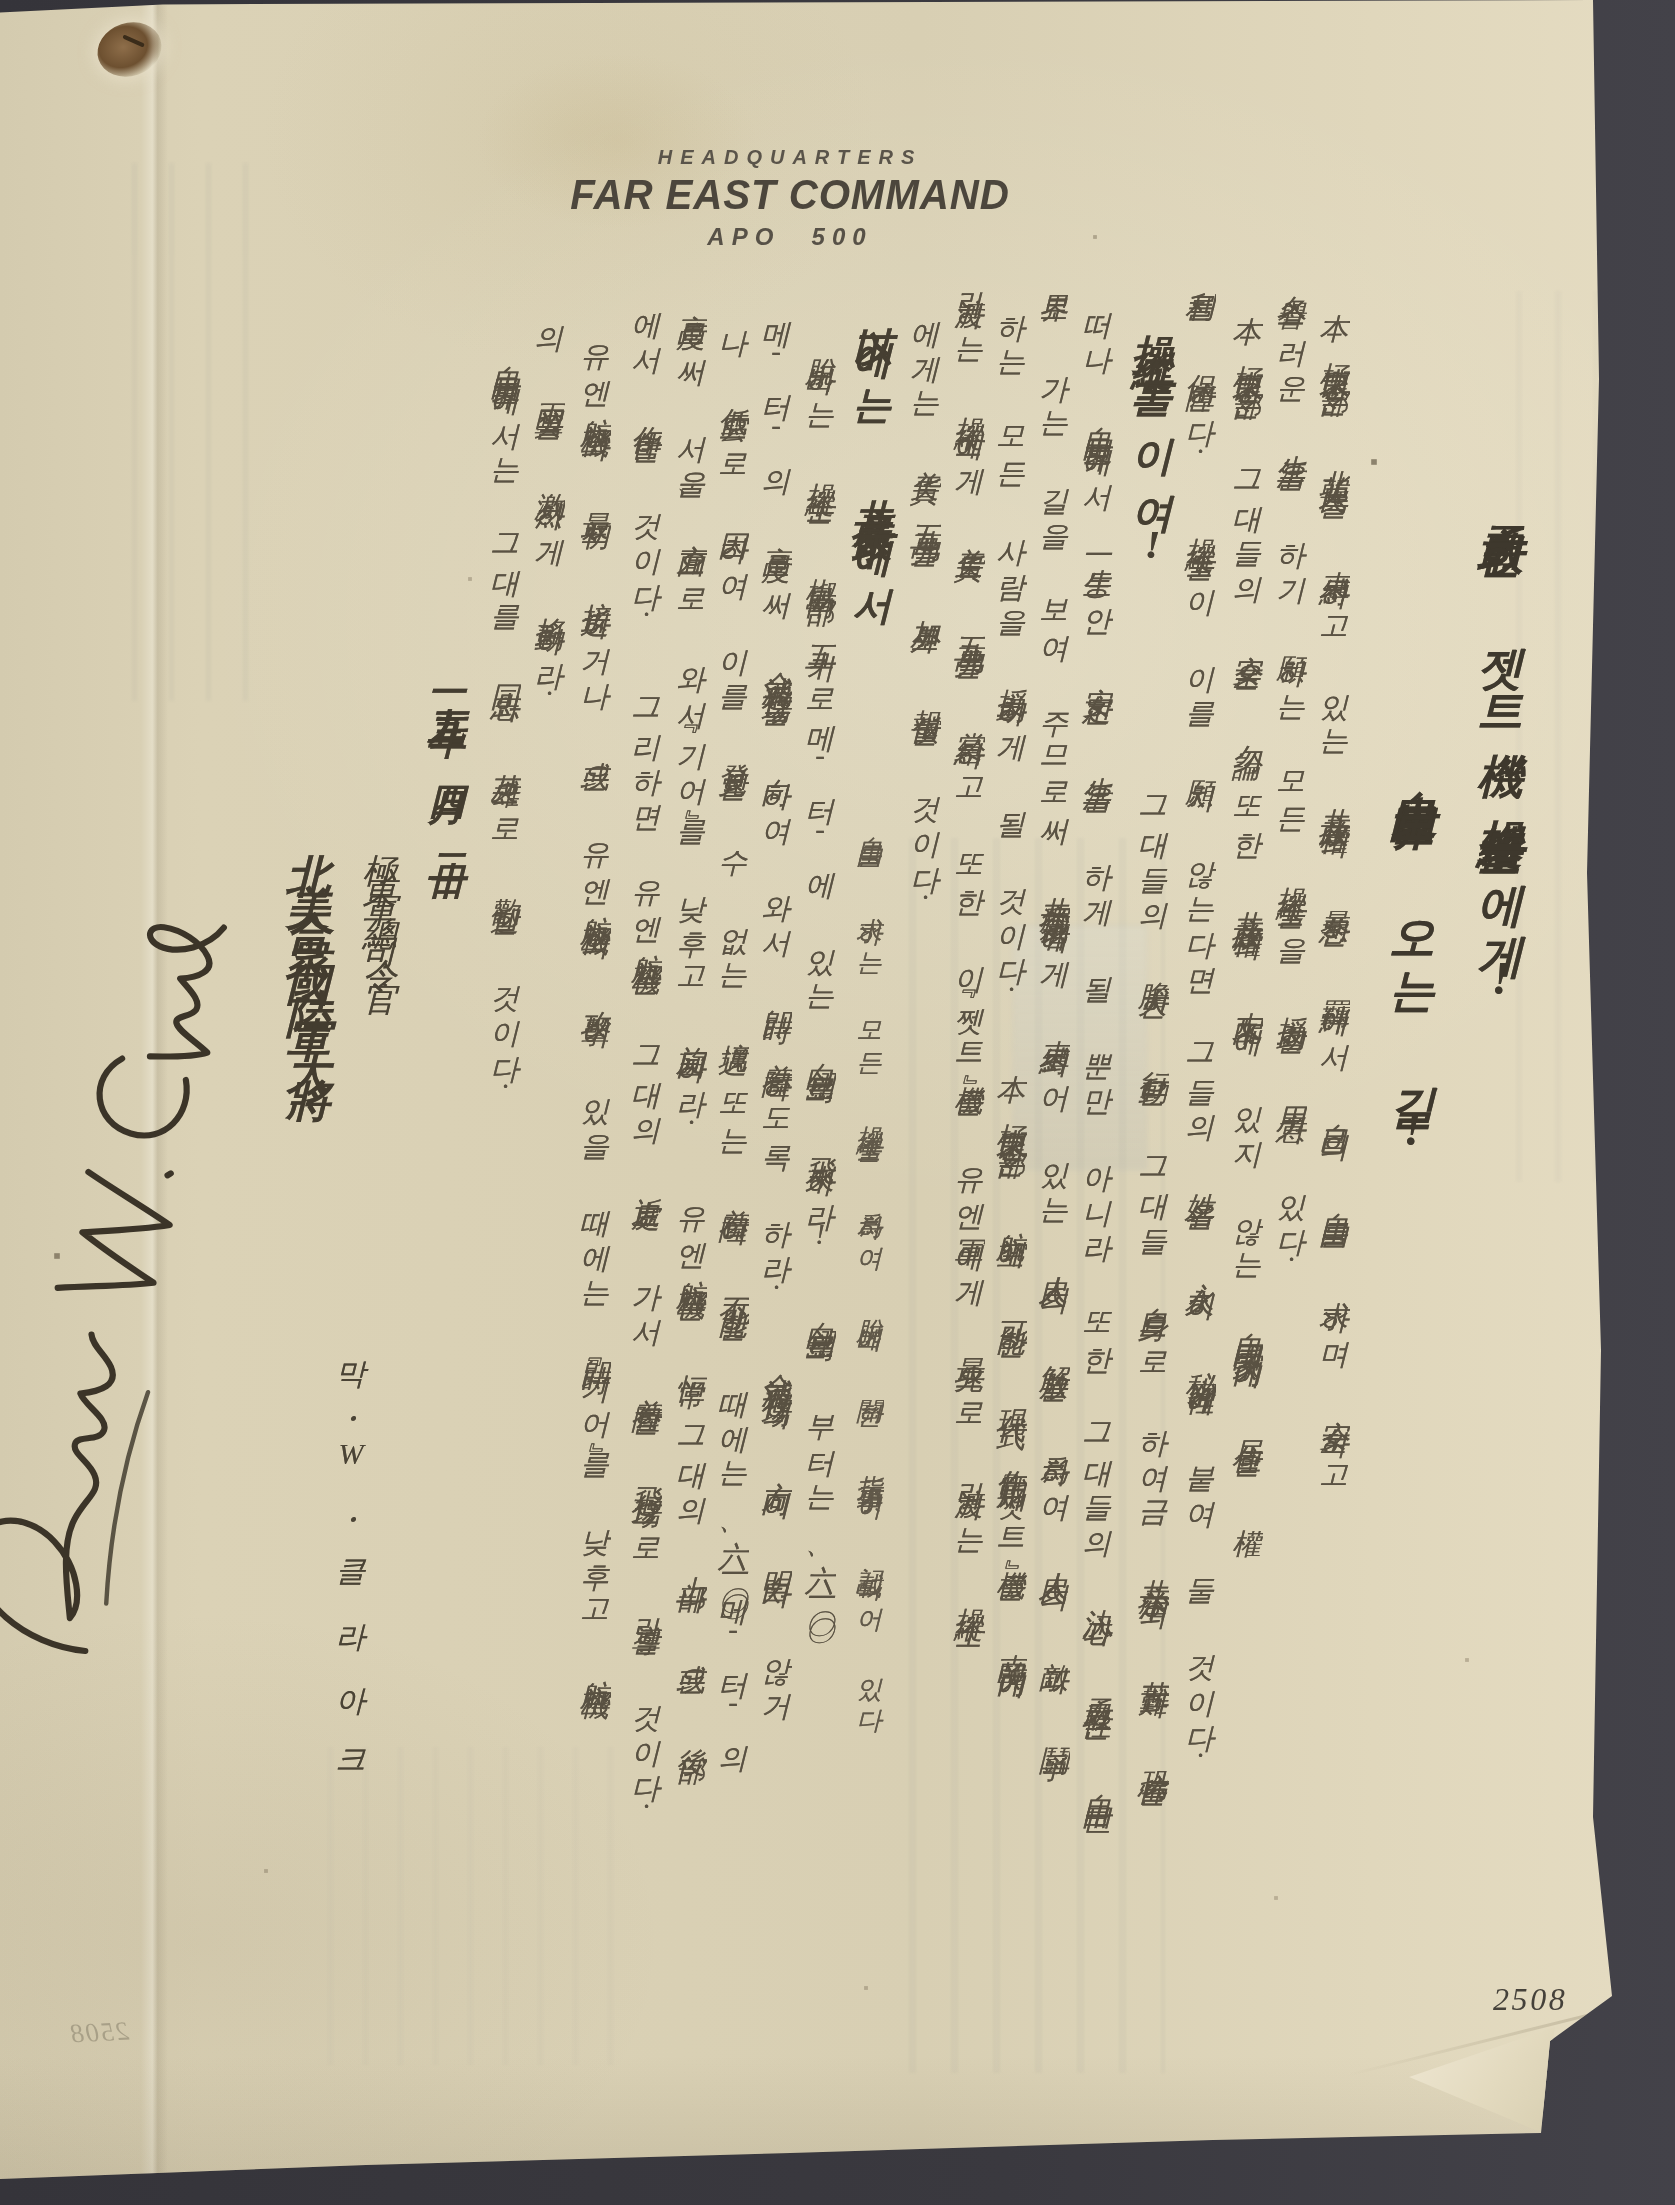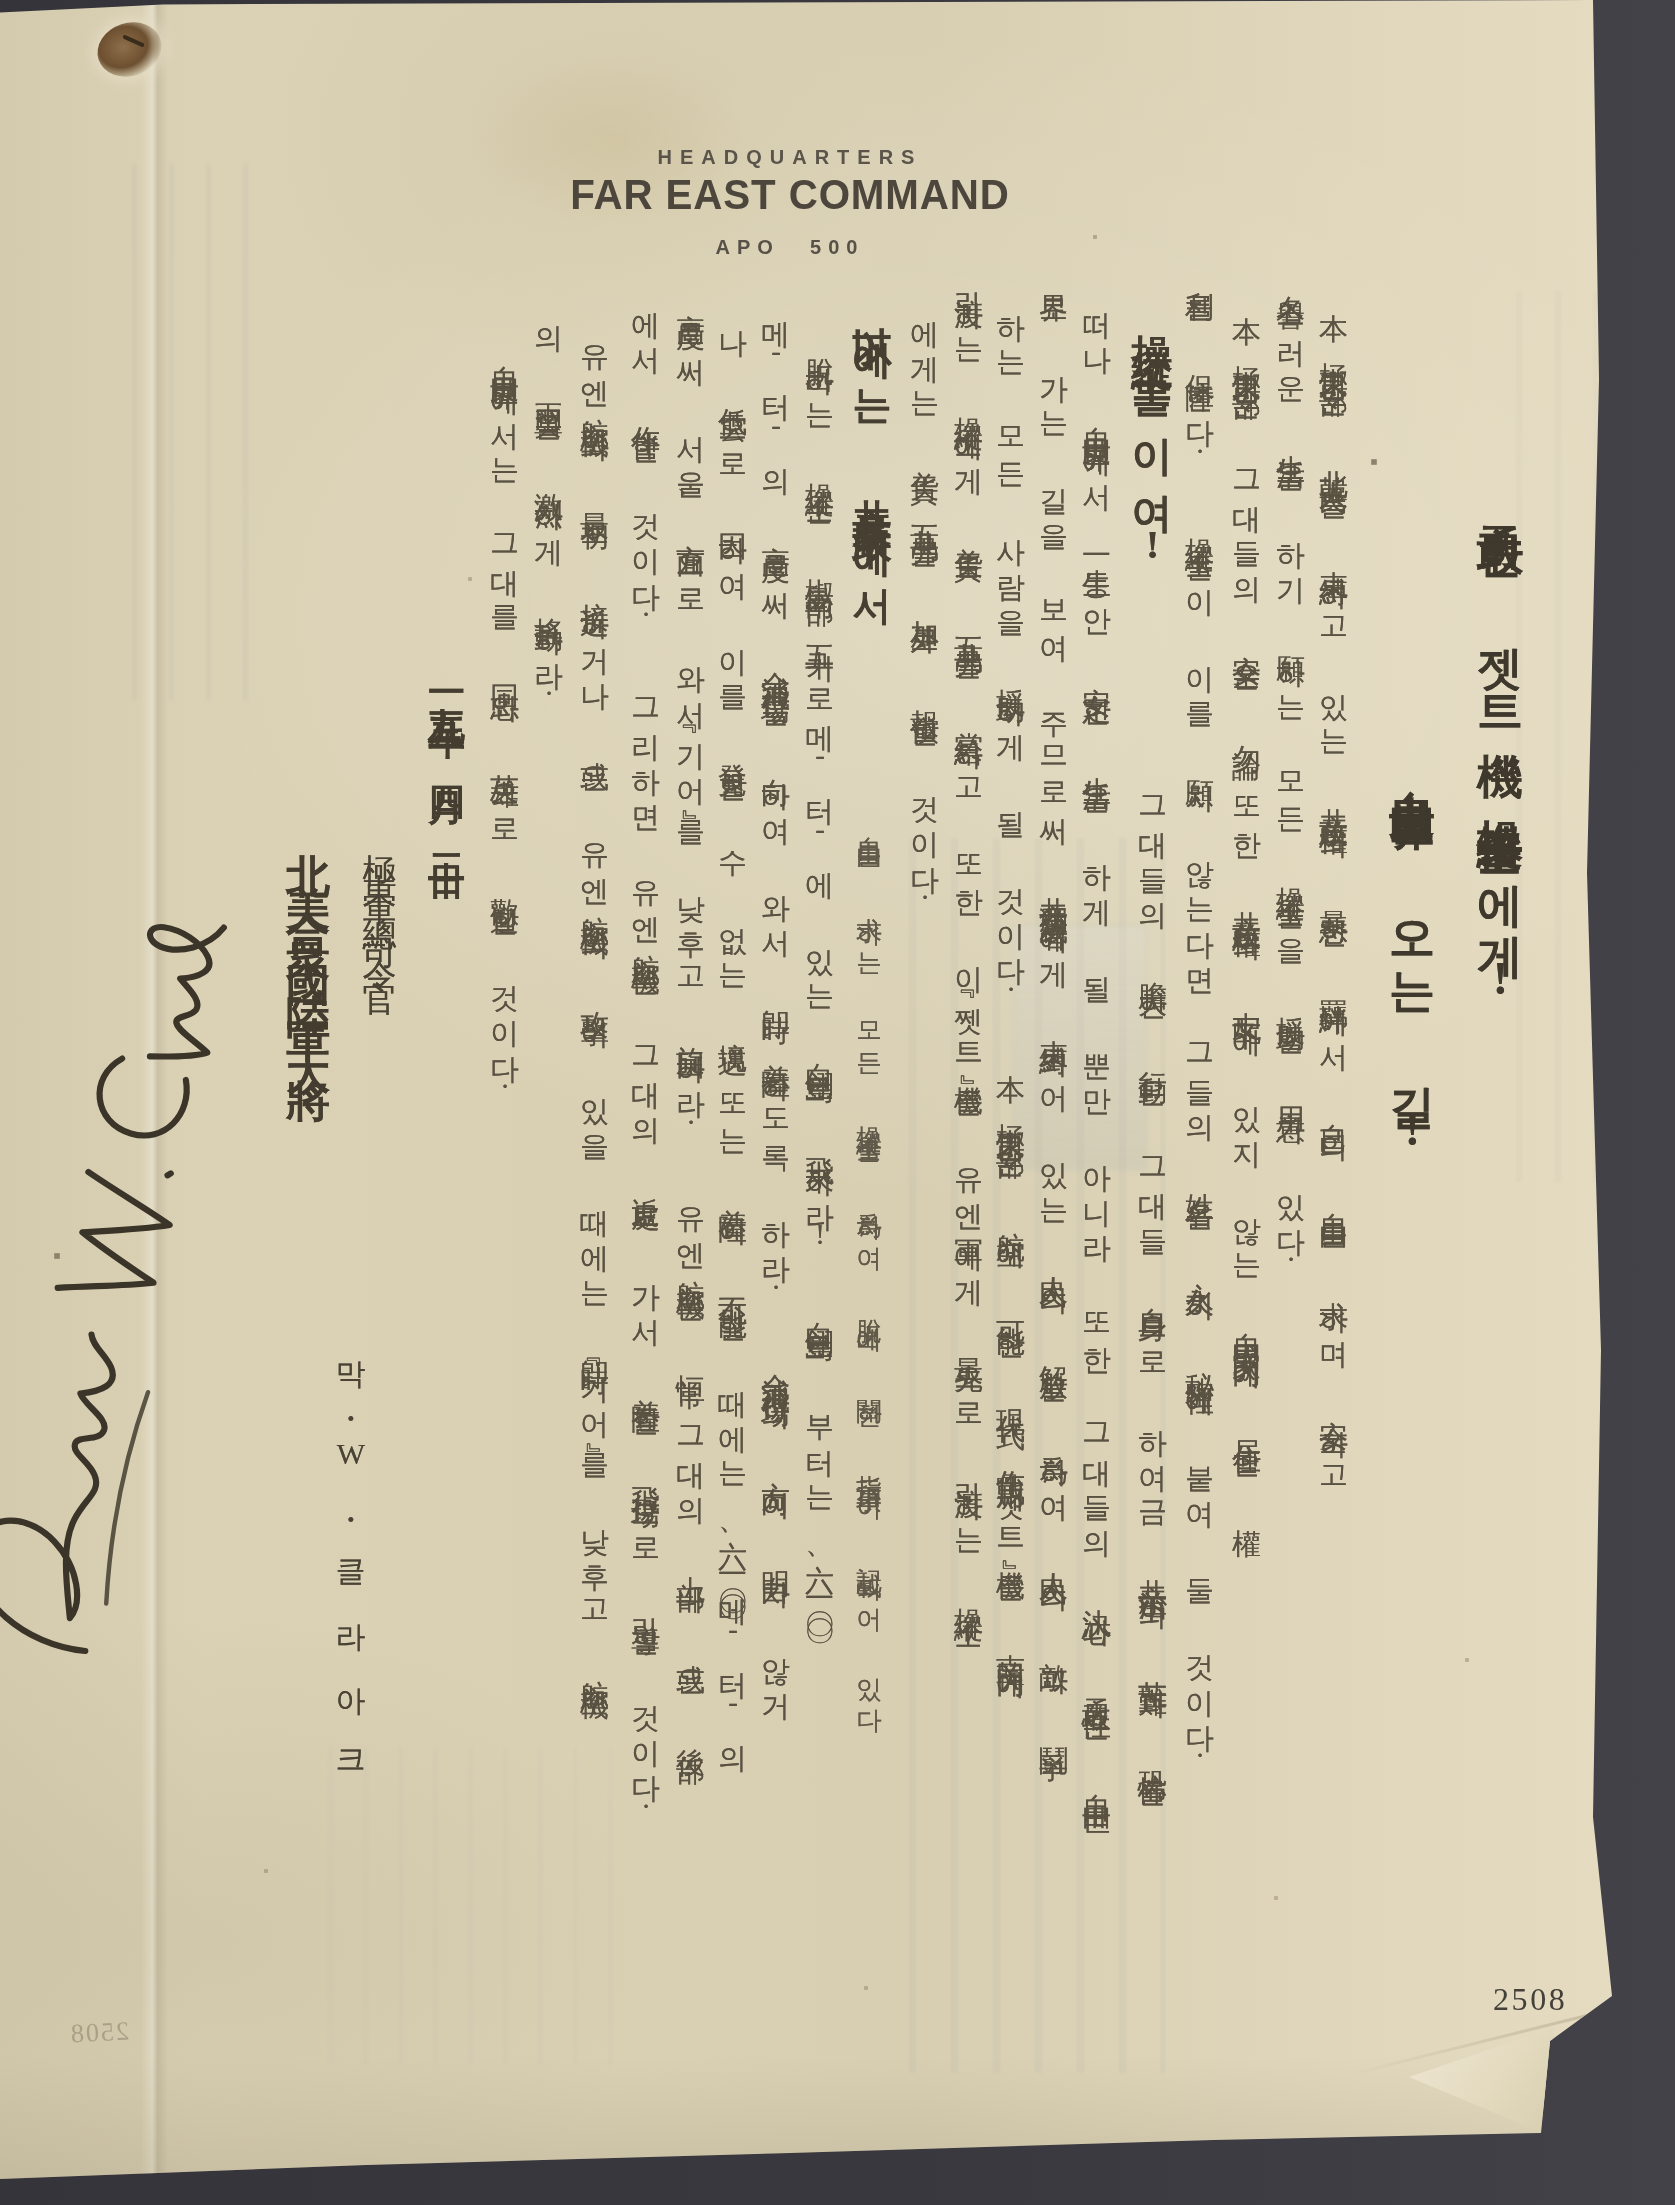--- a/index.html
+++ b/index.html
@@ -6,21 +6,21 @@
   .stage{position:relative;width:1675px;height:2206px;overflow:hidden;
          background:linear-gradient(90deg,#35343a 0%,#3a393f 60%,#434249 100%);
          font-family:"Liberation Serif",serif;}
   
   .paper{position:absolute;inset:0;
     clip-path:polygon(0 12.4px,163px 4.4px,1593px 0,1599px 379px,1587px 873px,1601px 1350px,1593px 1817px,1612px 1996px,1550px 2041px,1541px 2133px,1213px 2140px,790px 2153px,366px 2165px,0 2179px);
     background:
       radial-gradient(1103px 838px at 58% 28%,rgba(255,252,238,.22),rgba(255,252,238,0) 70%),
       radial-gradient(618px 441px at 12% 88%,rgba(120,105,75,.10),rgba(120,105,75,0) 75%),
       radial-gradient(441px 335px at 34% 6%,rgba(190,175,130,.14),rgba(190,175,130,0) 70%),
-      linear-gradient(90deg,#d4cbaf 0%,#dbd2b6 12%,#d8cfb3 55%,#e0d7bc 82%,#e5dcc2 100%);}
+      linear-gradient(90deg,#d4cbaf 0%,#dbd2b6 12%,#d8cfb3 55%,#e0d7bc 82%,#e5dcc2 100%); font-style: italic;}
   
   .crease-v{position:absolute;left:141px;top:0;width:26.5px;height:100%;
     background:linear-gradient(90deg,rgba(0,0,0,0),rgba(255,255,248,.28) 42%,rgba(110,100,78,.15) 62%,rgba(0,0,0,0));}
   .band-bottom{position:absolute;left:0;top:2056px;width:100%;height:124px;
     background:linear-gradient(180deg,rgba(0,0,0,0),rgba(120,108,82,.16));}
   .crease-d{position:absolute;left:1341px;top:2029px;width:371px;height:2.6px;
     background:linear-gradient(90deg,rgba(0,0,0,0),rgba(110,98,72,.35));
     transform:rotate(-14deg);}
   .fold-corner{position:absolute;left:1401px;top:2017px;width:162px;height:125px;
     clip-path:polygon(5% 48%,95% 8%,86% 92%);
@@ -54,21 +54,21 @@
                865px 1987px 0 0.9px rgba(90,75,55,.3),
                469px 578px 0 0.9px rgba(90,75,55,.3),
                1275px 1897px 0 0.9px rgba(90,75,55,.28),
                265px 1870px 0 0.9px rgba(90,75,55,.3),
                1466px 1659px 0 0.9px rgba(90,75,55,.3);}
   
   .header{position:absolute;left:790px;top:146px;transform:translateX(-50%);
     text-align:center;color:#544e42;font-family:"Liberation Sans",sans-serif;z-index:3;white-space:nowrap;}
   .hq{font-size:20px;font-weight:bold;letter-spacing:8px;color:#5a544a;}
   .fec{font-size:42px;font-weight:bold;letter-spacing:0.9px;margin-top:1.8px;color:#4c463c;transform:scaleX(.96);}
-  .apo{font-size:20px;font-weight:bold;letter-spacing:7px;word-spacing:17.6px;margin-top:17px;color:#575147;}
+  .apo{font-size:24px;font-weight:bold;letter-spacing:7px;word-spacing:17.6px;margin-top:4px;color:#575147;}
   
   .vcol{position:absolute;writing-mode:vertical-rl;text-orientation:upright;
     transform:translateX(-50%);white-space:nowrap;z-index:3;
     color:#4f4739;text-shadow:0 0 0.5px rgba(74,67,55,.75);}
   .title{font-size:46px;letter-spacing:5.3px;font-weight:bold;color:#3e382d;word-spacing:5.3px;}
   .body{font-size:29px;letter-spacing:6.2px;word-spacing:3.5px;opacity:.92;}
   .lead{font-size:41px;letter-spacing:16px;font-weight:bold;color:#463f32;}
   .intro-big{font-size:39px;letter-spacing:8.8px;font-weight:bold;color:#463f32;word-spacing:7px;}
   .intro-small{font-size:25.6px;letter-spacing:5.3px;word-spacing:5.3px;opacity:.9;color:#554d3f;}
   .date{font-size:37px;letter-spacing:5.3px;font-weight:bold;color:#443d30;word-spacing:12.4px;}

